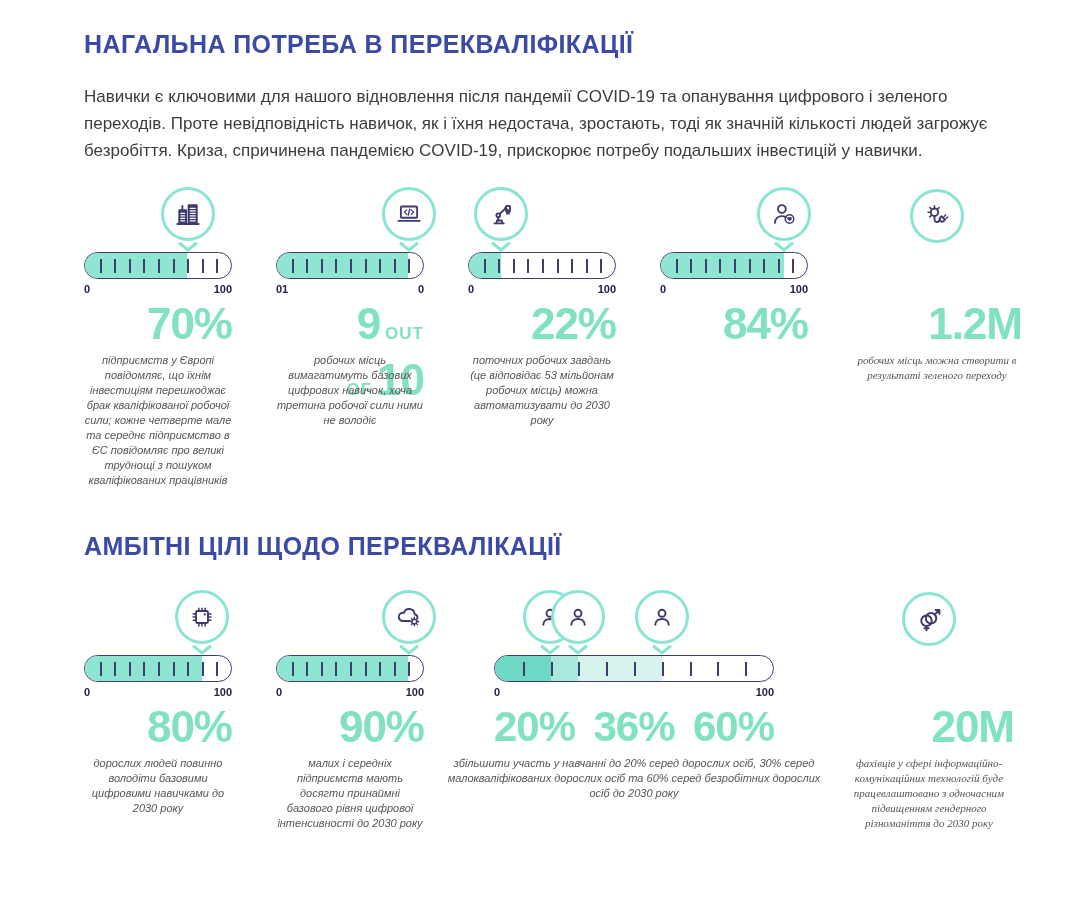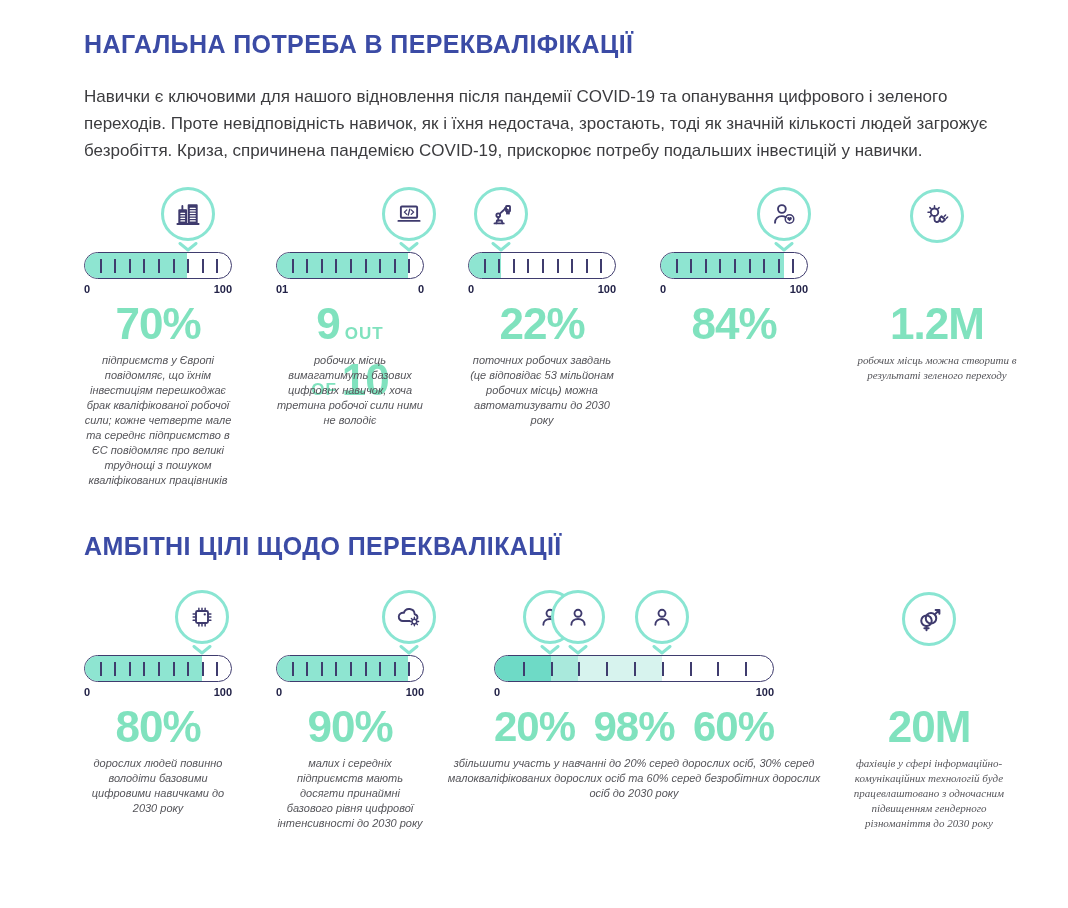--- a/index.html
+++ b/index.html
@@ -21,21 +21,21 @@
   .chevron{margin-top:1px;display:block;}
   .nogauge .icon-circle{margin-bottom:9px;}
   .gauge{position:relative;height:27px;box-sizing:border-box;border:1.5px solid #3F3C6E;border-radius:15px;overflow:hidden;background:#fff;}
   .fill{position:absolute;left:0;top:0;bottom:0;background:#8EE5D1;z-index:0;}
   .seg{position:absolute;top:0;bottom:0;z-index:0;}
   .ticks{position:absolute;left:0;top:22%;height:56%;width:100%;z-index:1;}
   .ticks i{position:absolute;top:0;width:2px;height:100%;background:#3F3C6E;}
   .gauge-spacer{height:27px;}
   .gauge-labels{display:flex;justify-content:space-between;margin-top:4px;height:14px;font-size:11px;font-weight:bold;color:#232348;}
   .labels-spacer{height:18px;}
-  .value{margin-top:4px;height:46px;line-height:46px;text-align:center;font-size:44px;font-weight:bold;color:#80E2BE;letter-spacing:-1px;}
+  .value{margin-top:4px;height:46px;line-height:46px;text-align:right;font-size:44px;font-weight:bold;color:#80E2BE;letter-spacing:-1px;}
   .value .small{font-size:17px;letter-spacing:1px;margin:0 5px;}
   .multi-values{display:flex;justify-content:space-between;margin-top:4px;height:46px;line-height:46px;font-size:42px;font-weight:bold;color:#80E2BE;letter-spacing:-1px;}
   .caption{margin-top:6px;font-style:italic;font-size:11px;line-height:15px;color:#55555A;text-align:center;}
   .wide .caption{width:380px;margin-left:-50px;}
   .nogauge .caption{width:180px;margin-left:-5px;font-family:Liberation Serif, serif;}
   svg{display:block;}
 </style>
 </head>
 <body>
 
@@ -357,21 +357,21 @@
               <i style="left: 80%;"></i>
               <i style="left: 90%;"></i>
             </div>
         </div>
         <div class="gauge-labels">
           <span>0</span>
           <span>100</span>
         </div>
         <div class="multi-values">
           <span>20%</span>
-          <span>98%</span>
+          <span>36%</span>
           <span>60%</span>
         </div>
         <div class="caption">збільшити участь у навчанні до 20% серед дорослих осіб, 30% серед малокваліфікованих дорослих осіб та 60% серед безробітних дорослих осіб до 2030 року</div>
       </div>
 
       <div class="stat nogauge shifted">
         <div class="icon-zone">
           <div class="marker center">
             <div class="icon-circle">
               <svg width="30" height="30" viewBox="0 0 24 24" stroke="#3E3A6D" fill="none" stroke-width="1.6" stroke-linecap="round" stroke-linejoin="round">

